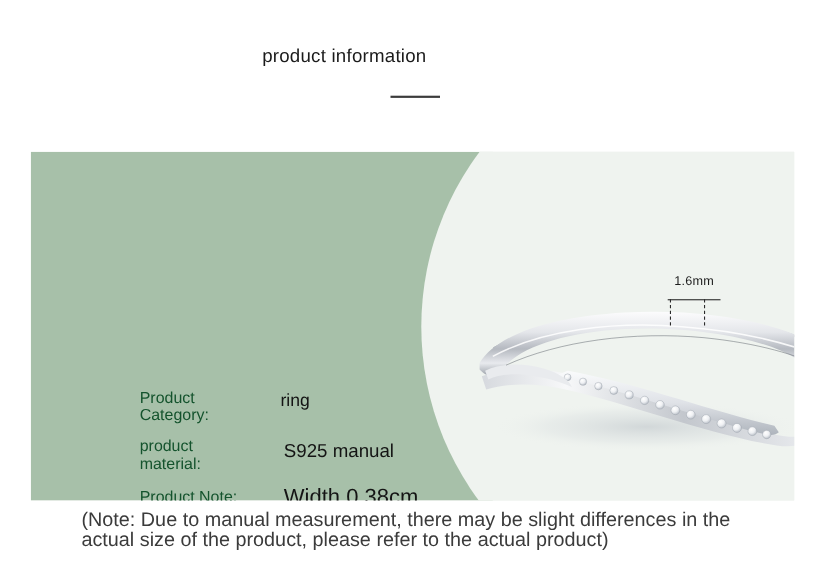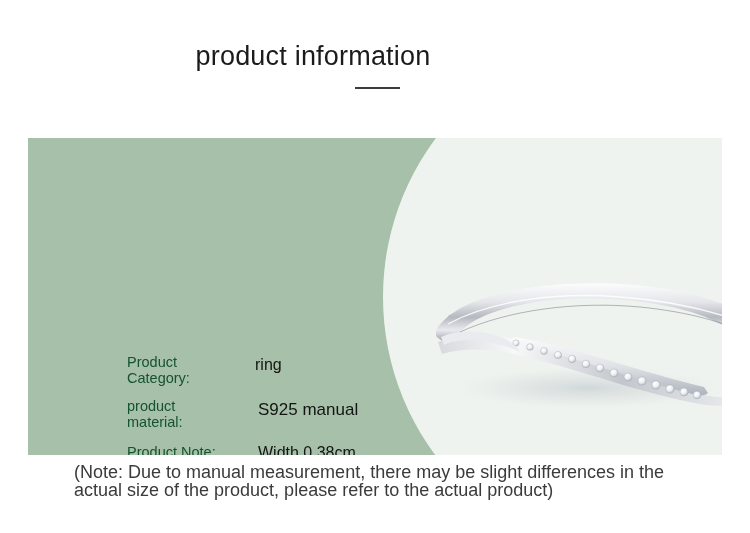--- a/index.html
+++ b/index.html
@@ -16,21 +16,21 @@
     -webkit-font-smoothing: antialiased;
   }
 
   
   .page-title {
     position: absolute;
     left: 0;
     top: 41px;
     width: 626px;
     text-align: center;
-    font-size: 27px;
+    font-size: 17px;
     letter-spacing: 0.2px;
     color: #1b1b1b;
     font-weight: 400;
   }
   .title-rule {
     position: absolute;
     left: 355px;
     top: 87px;
     width: 45px;
     height: 2px;
@@ -97,21 +97,21 @@
     position: absolute;
     left: 130px;
     top: 0;
     font-size: 16px;
     line-height: 17px;
     color: #141414;
     white-space: nowrap;
   }
   .spec-row.r0 .spec-value { left: 128px; top: 2px; text-align: center; }
   .spec-row.r1 .spec-value { left: 131px; top: 3px; font-size: 17px; }
-  .spec-row.r2 .spec-value { left: 131px; top: 0px; font-size: 16px; }
+  .spec-row.r2 .spec-value { left: 131px; top: 0px; font-size: 20px; }
 
   
   .ring-photo {
     position: absolute;
     left: 380px;
     top: 100px;
     width: 350px;
     height: 200px;
   }
   .ring-photo svg { display: block; }
@@ -278,16 +278,22 @@
 
       <path d="M40 86 C84 62 150 54 212 59 C268 63 312 76 334 84" fill="none" stroke="#ffffff" stroke-width="1.4" opacity="0.85"></path>
 
       <path d="M52 94 C100 72 168 63 232 69 C282 74 318 85 336 95" fill="none" stroke="#5d646c" stroke-width="0.9" opacity="0.5"></path>
 
       <path d="M316 86 C328 88 338 94 342 104 C344 112 340 122 332 128
                C336 118 334 108 326 101 C322 97 318 92 316 86 Z" fill="url(#metalTop)"></path>
     </svg>
   </div>
 
+  <div class="dim-callout">
+    <div class="dim-text">1.6mm</div>
+    <div class="dim-bar"></div>
+    <div class="dim-tick left"></div>
+    <div class="dim-tick right"></div>
+  </div>
 
 </div>
 
 <div class="footnote">(Note: Due to manual measurement, there may be slight differences in the actual size of the product, please refer to the actual product)</div>
 
 </body></html>

